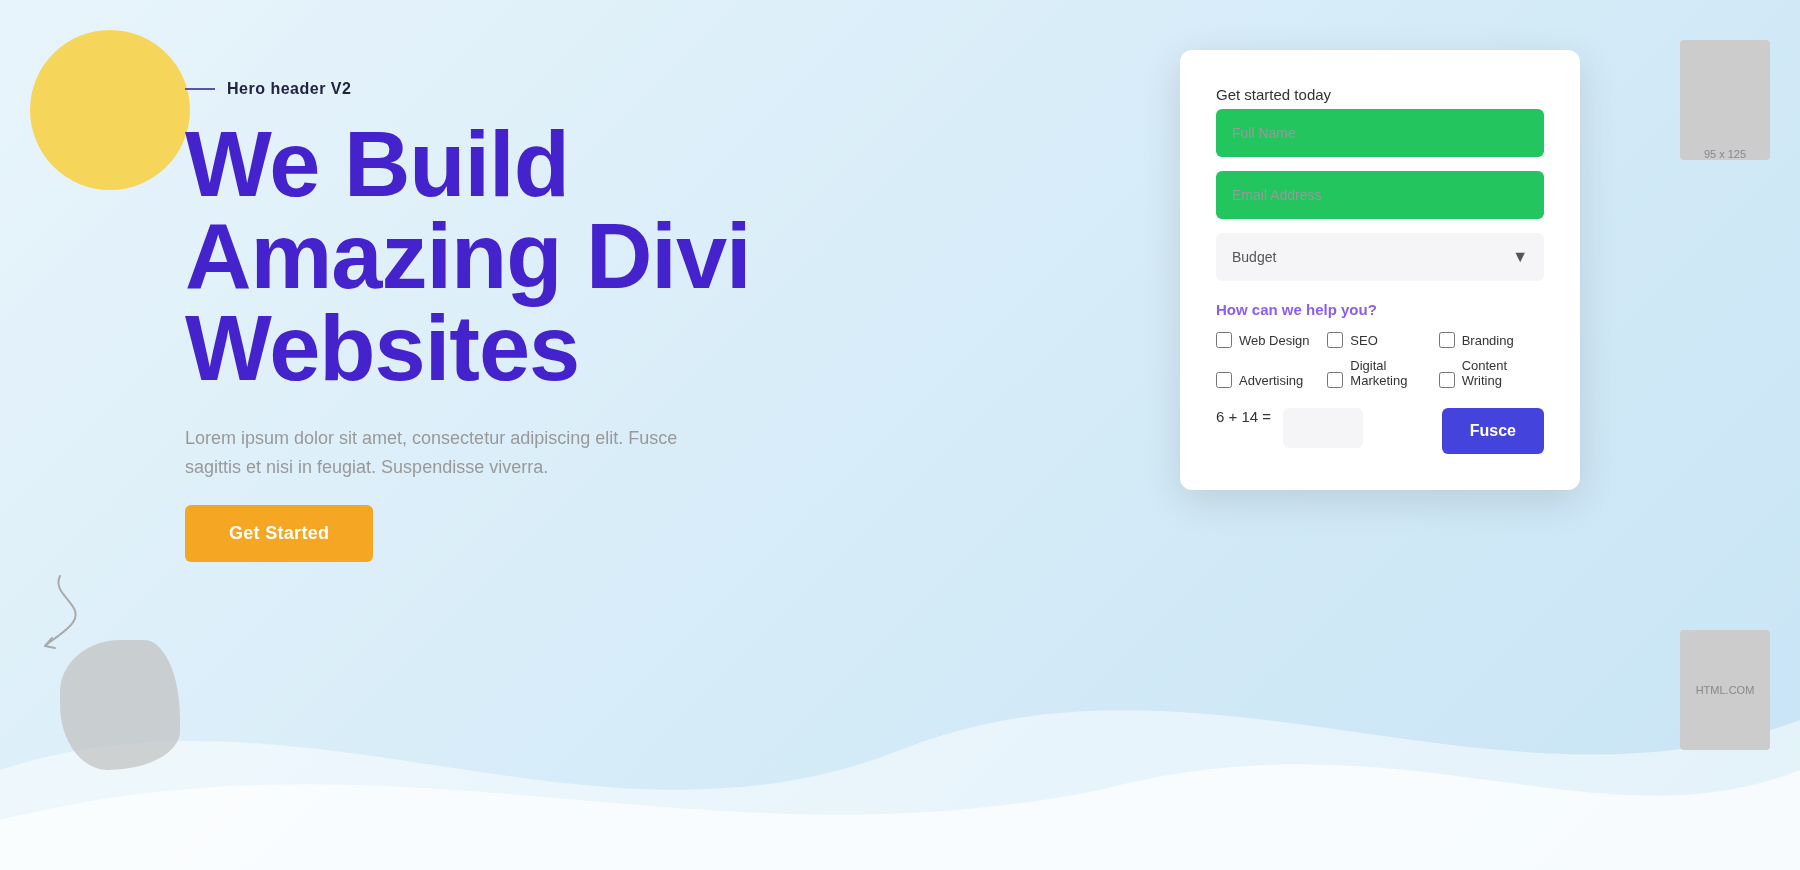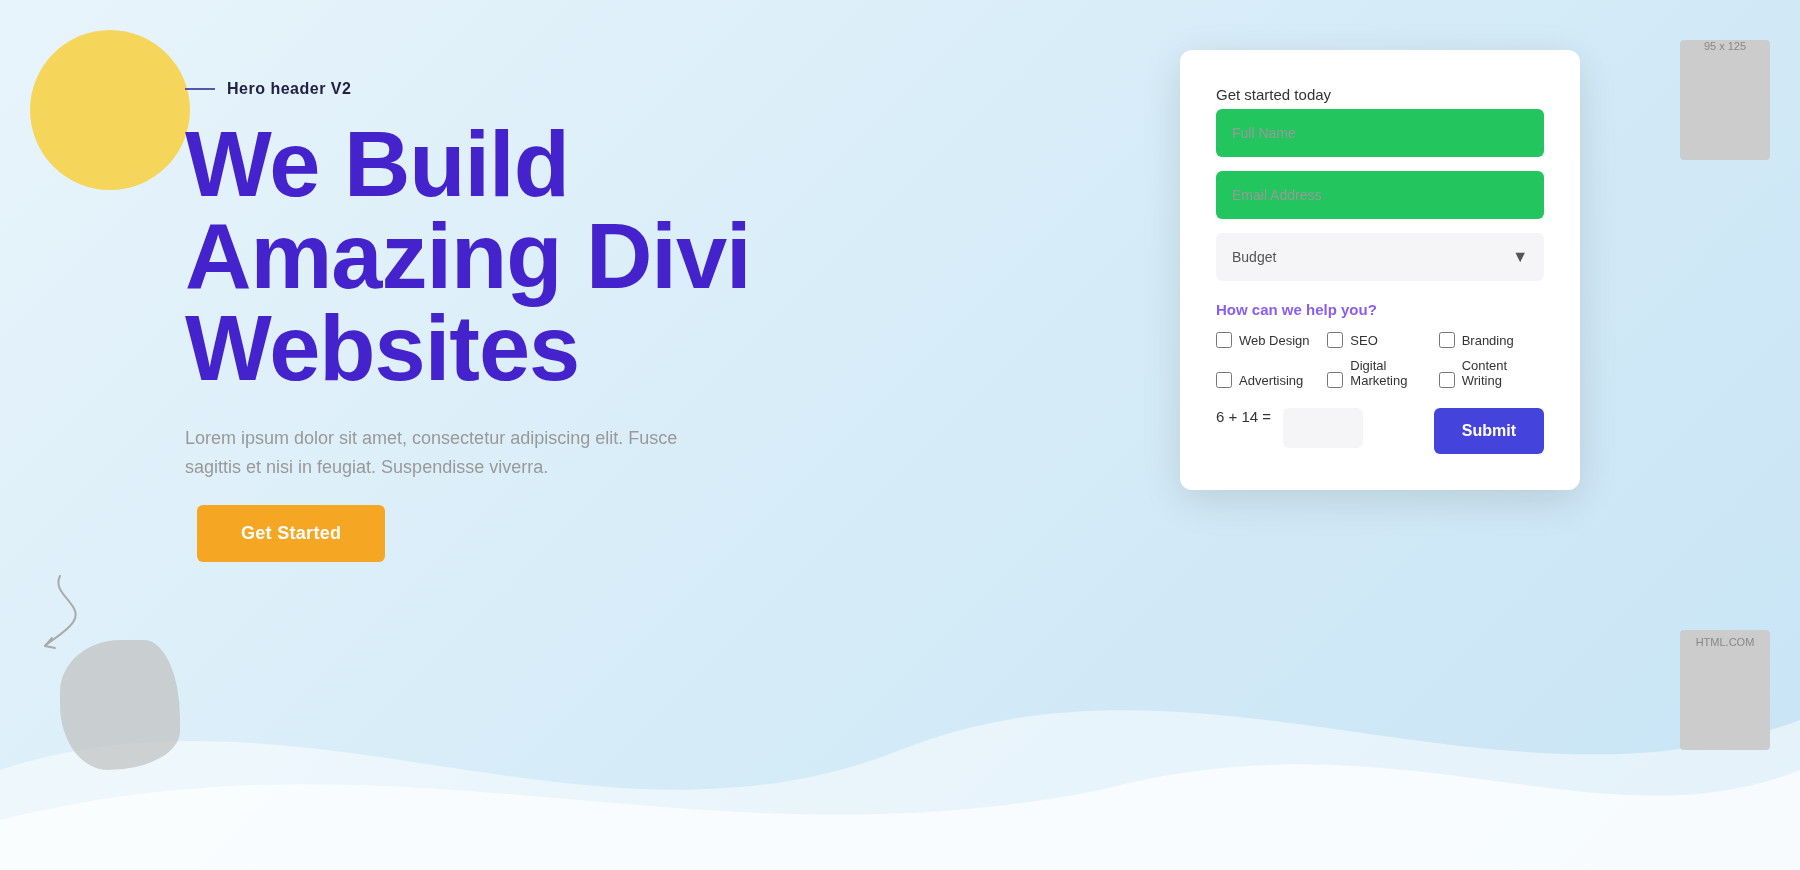--- a/index.html
+++ b/index.html
@@ -104,21 +104,20 @@
     .get-started-btn {
       background: #f5a623;
       color: white;
       border: none;
       padding: 18px 44px;
       font-size: 18px;
       font-weight: 600;
       border-radius: 6px;
       cursor: pointer;
       letter-spacing: 0.3px;
-      margin-left: 12px;
     }
 
     
     .form-card {
       position: absolute;
       top: 50px;
       right: 220px;
       width: 400px;
       background: white;
       border-radius: 12px;
@@ -253,37 +252,37 @@
     .thumb-top {
       position: absolute;
       top: 40px;
       right: 30px;
       width: 90px;
       height: 120px;
       background: #ccc;
       border-radius: 4px;
       z-index: 5;
       display: flex;
-      align-items: flex-start;
+      align-items: flex-end;
       justify-content: center;
       font-size: 11px;
       color: #888;
     }
 
     .thumb-bottom {
       position: absolute;
       bottom: 120px;
       right: 30px;
       width: 90px;
       height: 120px;
       background: #ccc;
       border-radius: 4px;
       z-index: 5;
       display: flex;
-      align-items: flex-start;
+      align-items: center;
       justify-content: center;
       font-size: 11px;
       color: #888;
       text-align: center;
       padding: 6px;
     }
 
     
     .wave-svg {
       position: absolute;
@@ -374,21 +373,21 @@
       </label>
       <label class="checkbox-item">
         <input type="checkbox" style="">
         <span>Content Writing</span>
       </label>
     </div>
 
     <div class="captcha-row">
       <span class="captcha-text">6 + 14 =</span>
       <input class="captcha-input" type="text" style="">
-      <button class="submit-btn">Submit</button>
+      <button class="submit-btn">Fusce</button>
     </div>
   </div>
 
   <div class="thumb-top">
     <span>95 x 125</span>
   </div>
 
   <div class="thumb-bottom">
     <span>HTML.COM</span>
   </div>

